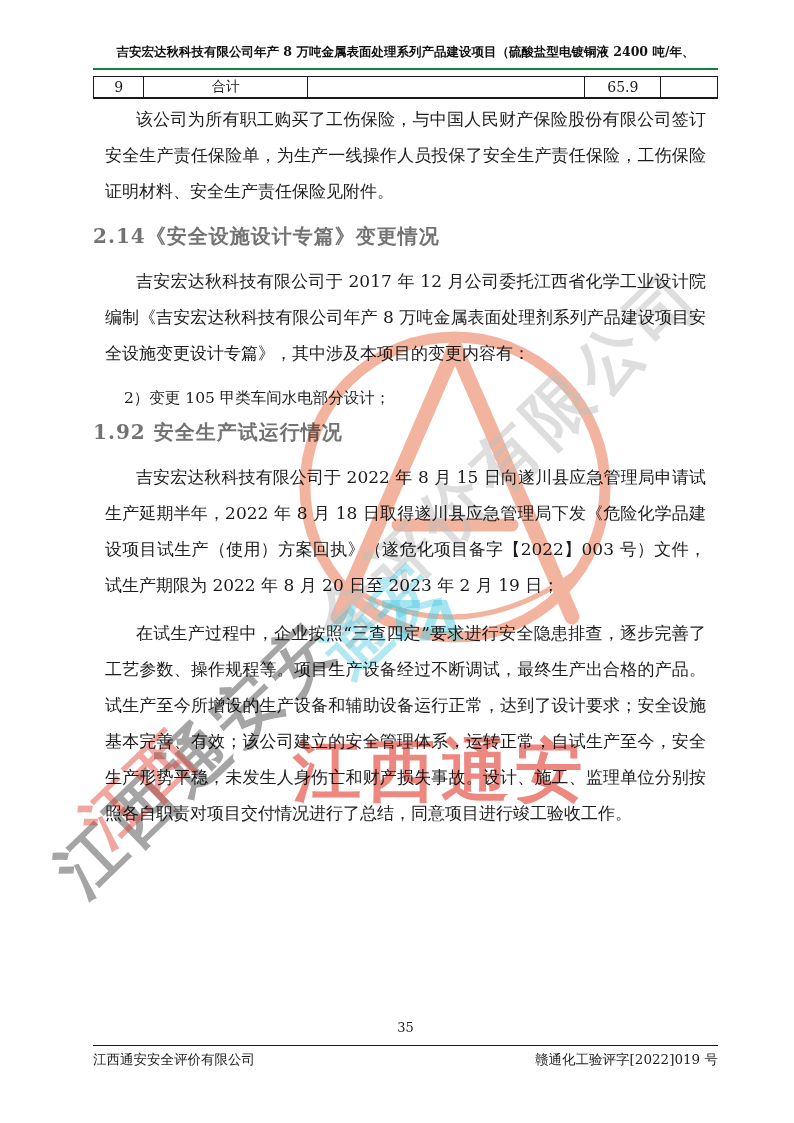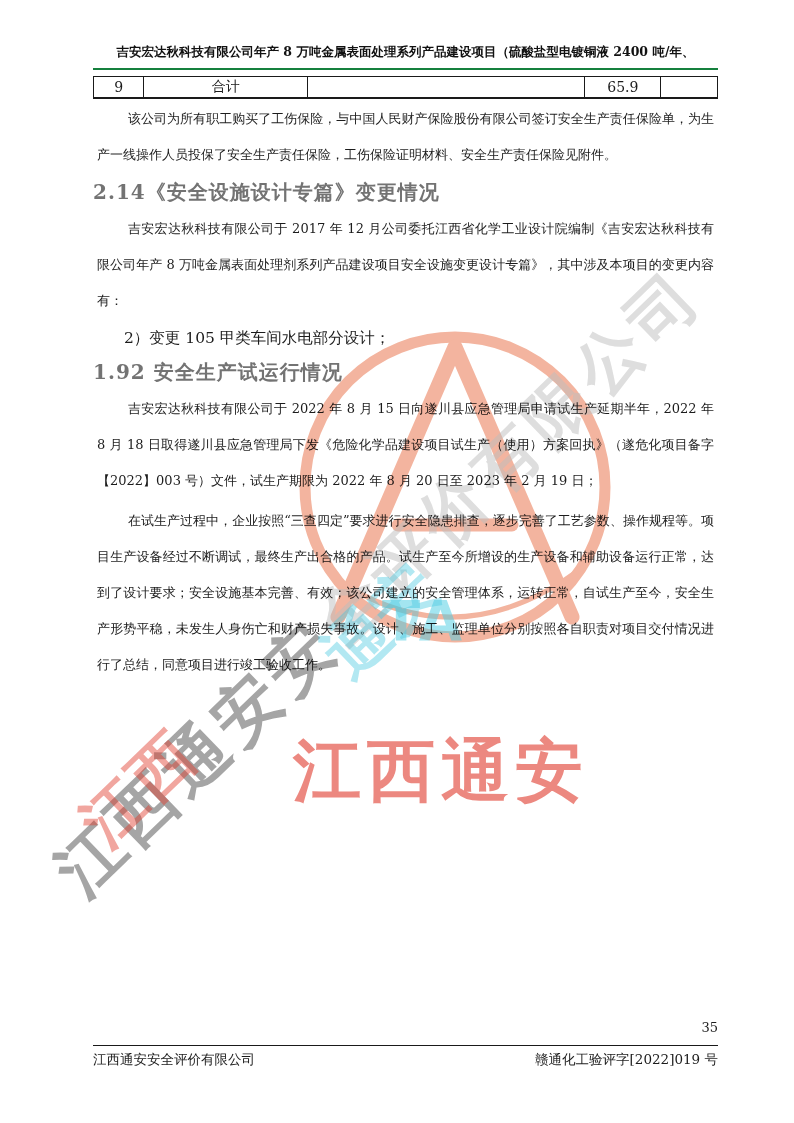--- a/index.html
+++ b/index.html
@@ -11,28 +11,28 @@
   }
   .content{position:absolute;left:93px;top:40px;width:625px;z-index:1;}
   .doc-header{
     text-align:center;font-size:12.5px;font-weight:600;line-height:24px;
     padding-bottom:4px;border-bottom:2px solid #15803d;color:#111;
   }
   .sum-table{border-collapse:collapse;width:100%;margin-top:6px;font-size:14px;
     border-bottom:2px solid #1a1a1a;}
   .sum-table td{border:1px solid #1a1a1a;height:20px;text-align:center;padding:0 2px;}
   .c0{width:47px}.c1{width:166px}.c2{width:285px}.c3{width:73px}.c4{width:54px}
-  p.body{font-size:13px;line-height:36px;text-align:justify;margin:4px;text-indent:31px;}
+  p.body{font-size:17px;line-height:36px;text-align:justify;margin:12px;text-indent:31px;}
   .sec-heading{font-size:20px;font-weight:bold;line-height:30px;margin:2px 0 0 0;
     letter-spacing:1px;color:#737373;}
   .sec-heading.second{margin-top:4px;}
   .list-line{font-size:15.5px;line-height:30px;margin:0;padding-left:31px;text-align:left;}
   
   .footer{position:absolute;left:93px;width:625px;top:1019px;z-index:1;}
-  .page-number{text-align:right;font-size:13px;line-height:18px;}
+  .page-number{text-align:center;font-size:13px;line-height:18px;}
   .footer-rule{border-top:1.5px solid #1a1a1a;margin-top:8px;}
   .footer-row{display:flex;justify-content:space-between;font-size:13.5px;padding-top:5px;}
   
   .wm-layer{position:absolute;inset:0;z-index:2;pointer-events:none;mix-blend-mode:multiply;}
   .wm-logo-svg{position:absolute;left:0;top:0;}
   .wm-diagonal{
     position:absolute;left:68px;top:838px;white-space:nowrap;
     font-size:66px;font-weight:bold;letter-spacing:6px;
     transform:rotate(-44deg);transform-origin:0 50%;opacity:0.5;
   }

